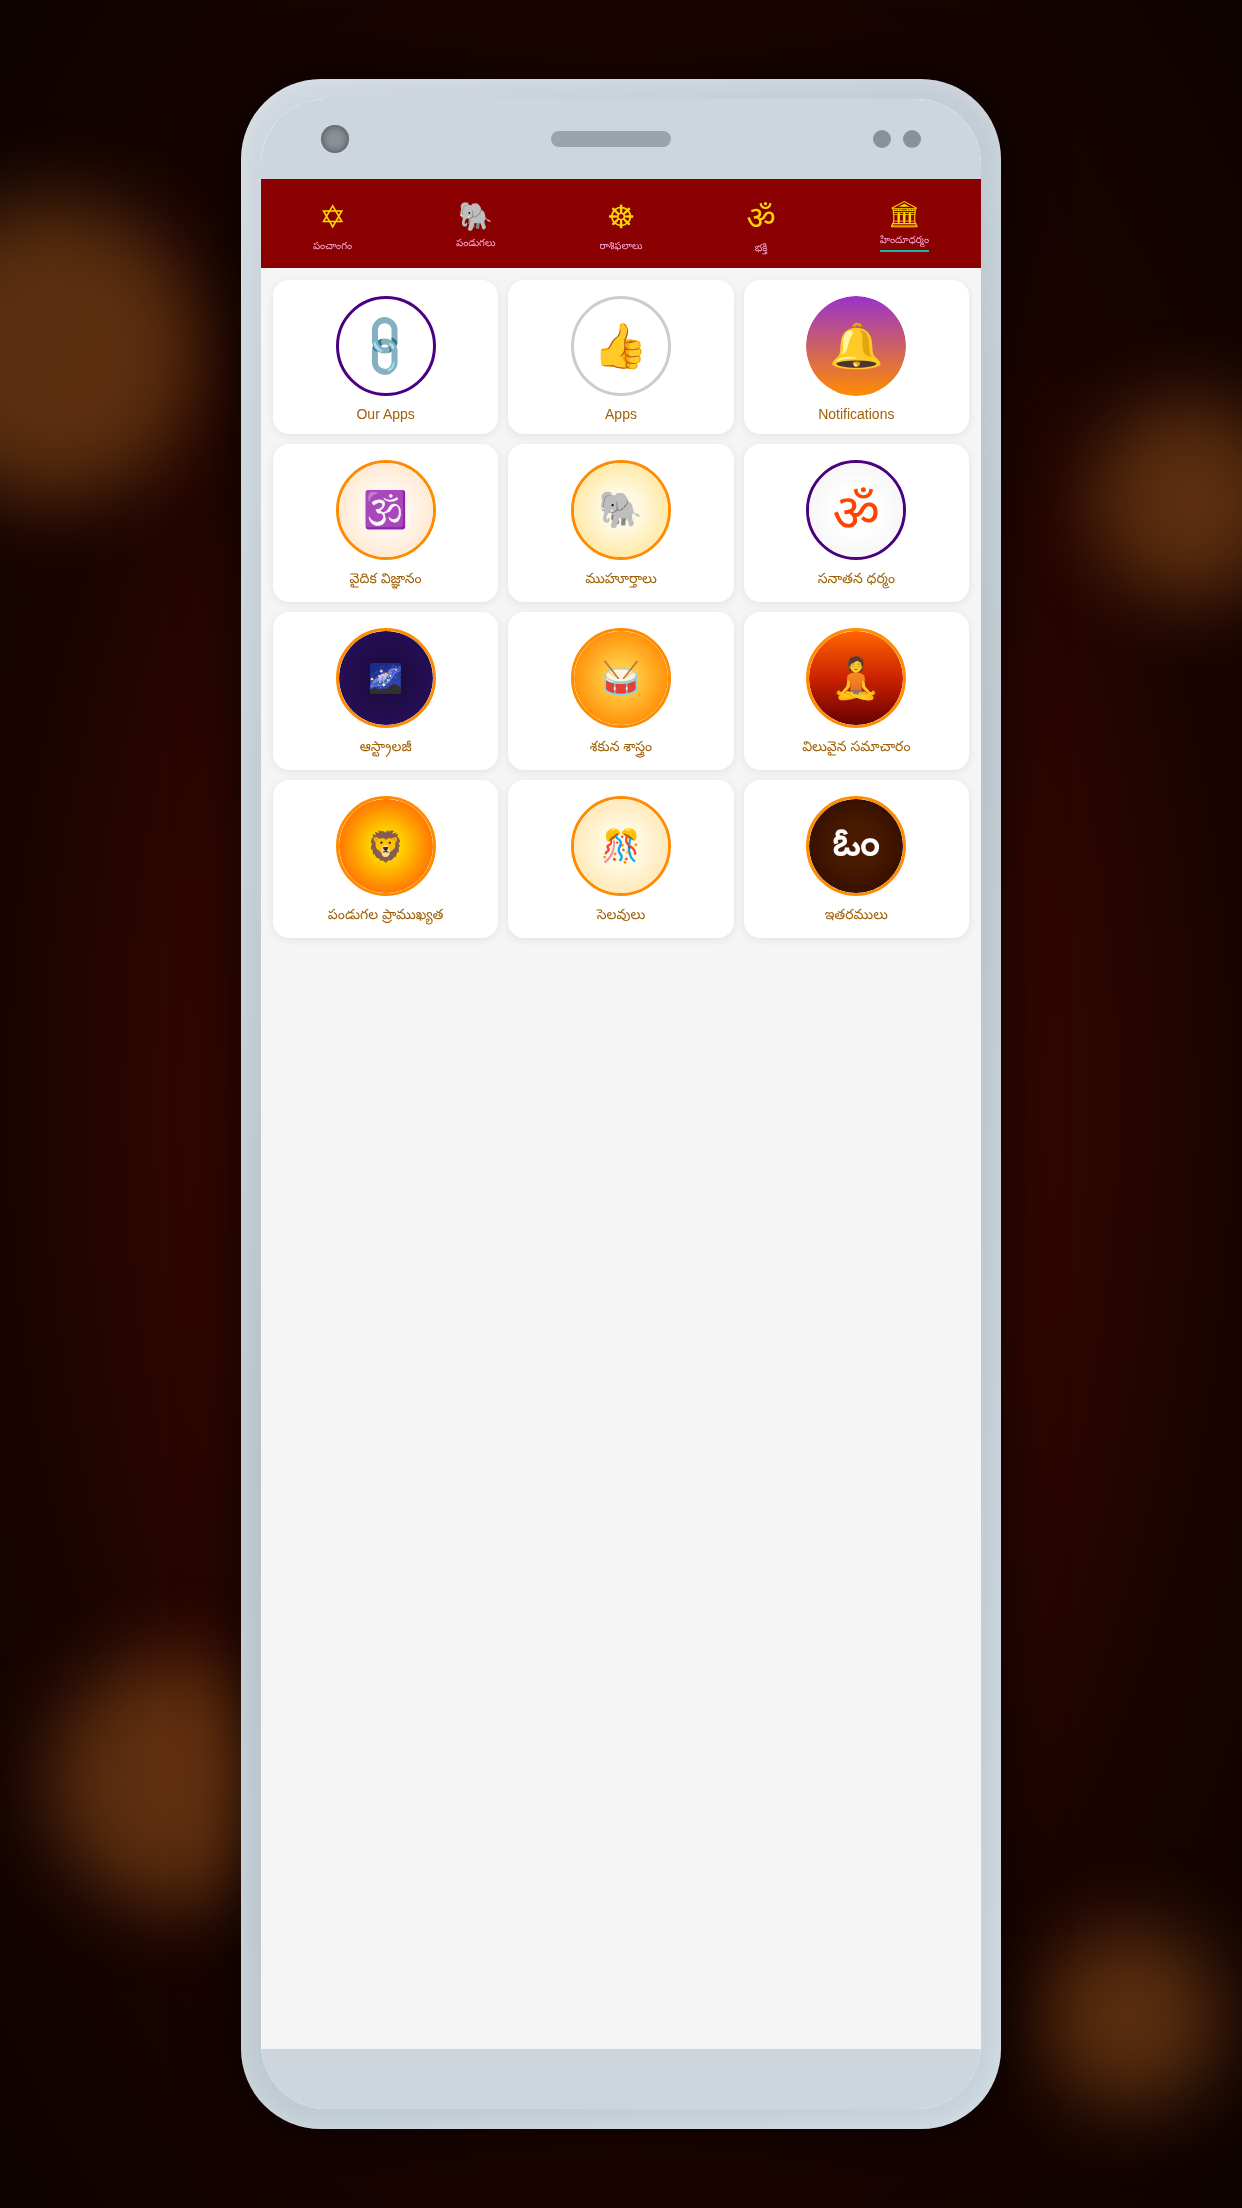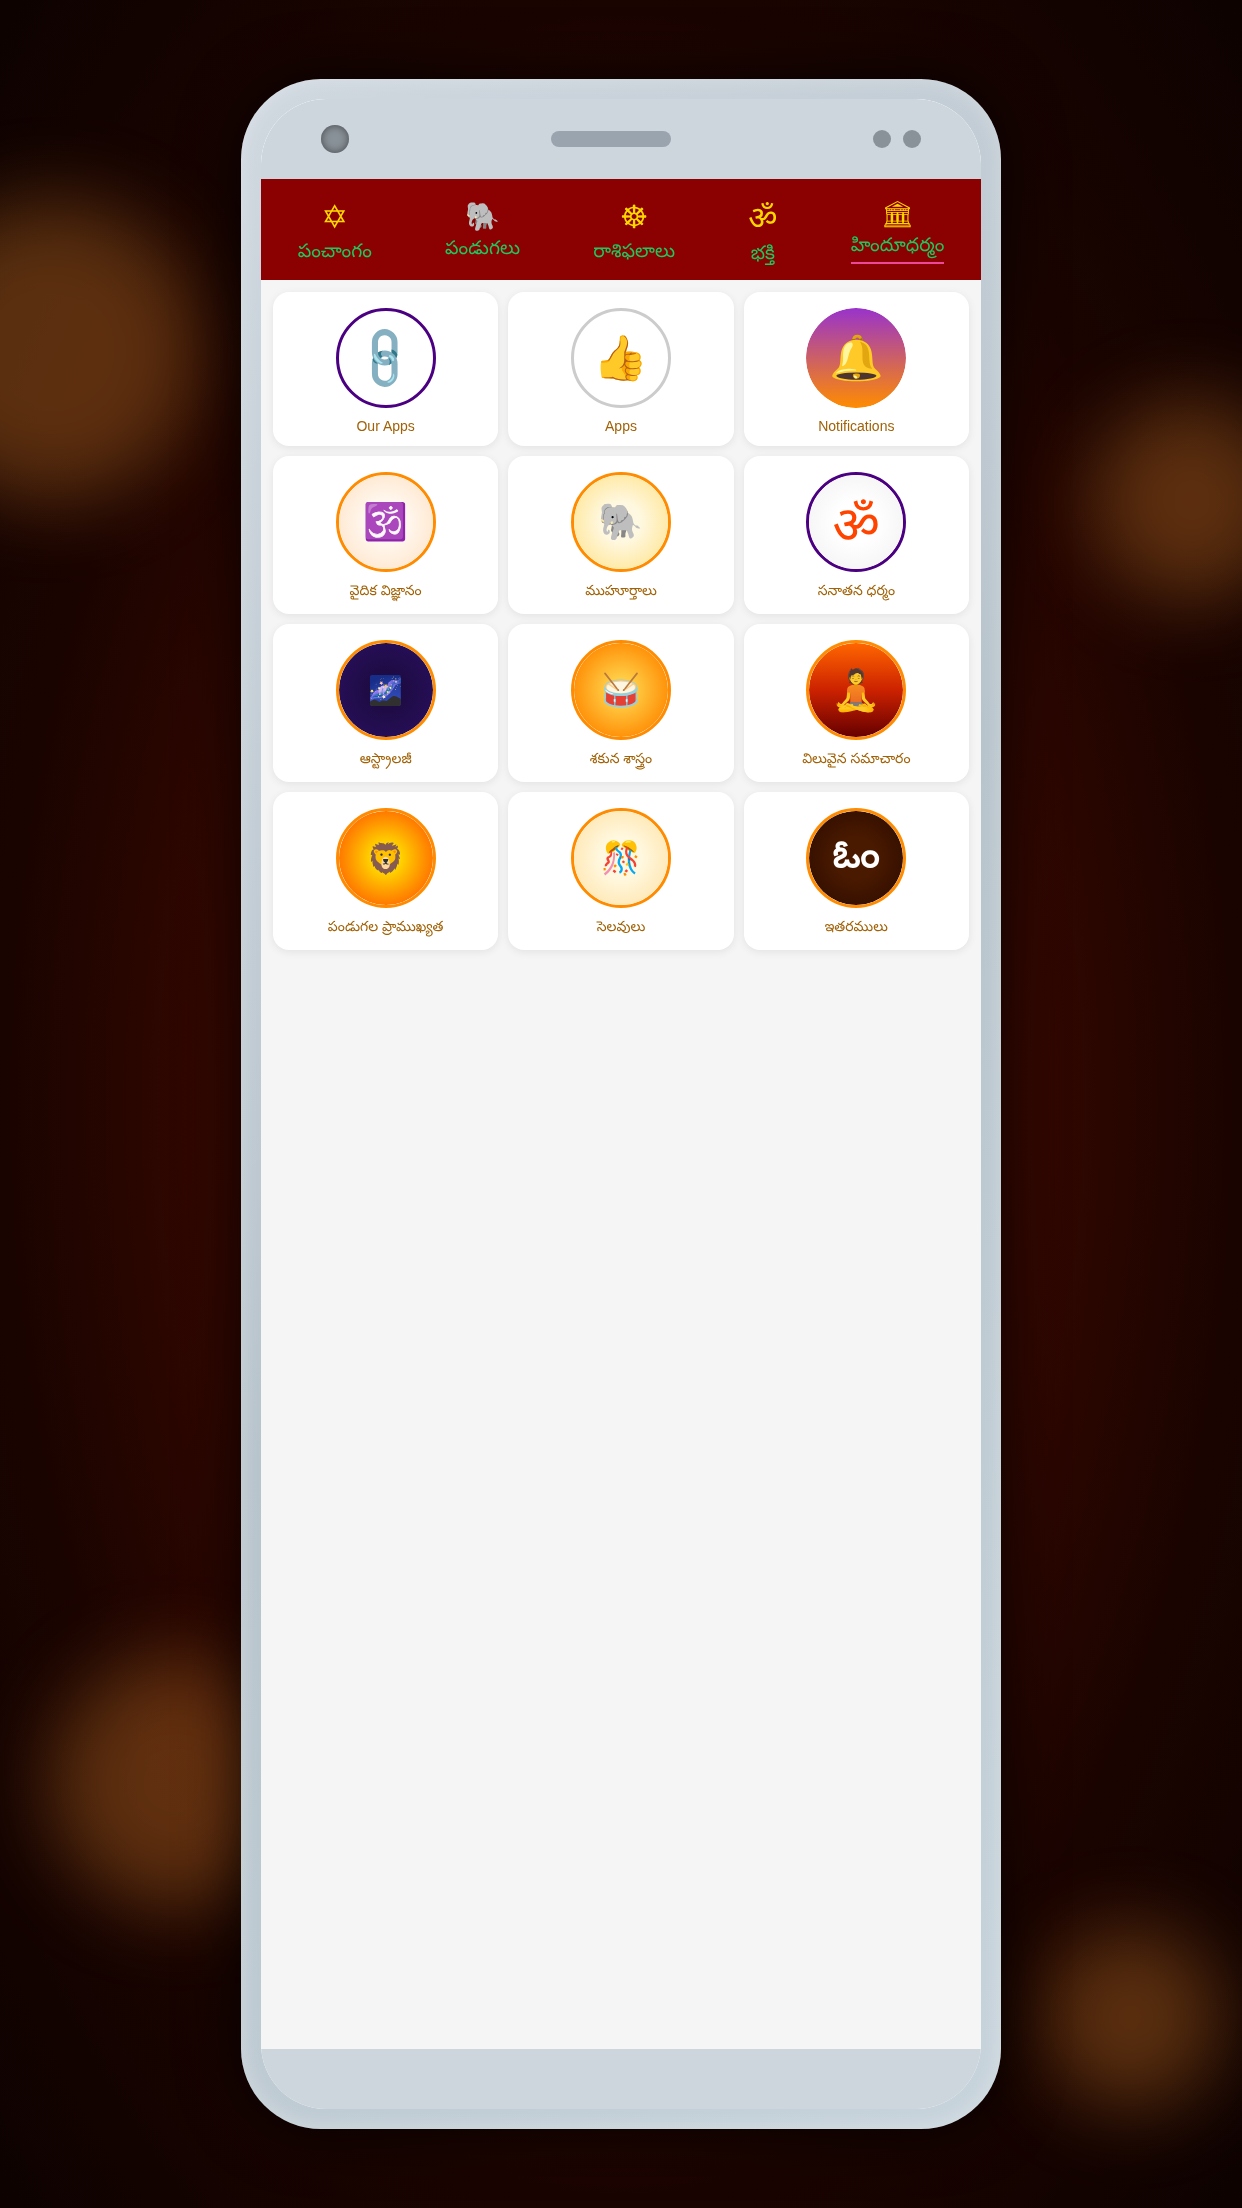--- a/index.html
+++ b/index.html
@@ -103,28 +103,28 @@
       cursor: pointer;
       padding: 4px 8px;
     }
 
     .nav-icon {
       font-size: 32px;
       color: #FFD700;
     }
 
     .nav-label {
-      font-size: 19px;
-      color: #22c55e;
+      font-size: 10px;
+      color: #f9a8d4;
       text-align: center;
       font-weight: 500;
     }
 
     .nav-item.active .nav-label {
-      border-bottom: 2px solid #ec4899;
+      border-bottom: 2px solid #14b8a6;
       padding-bottom: 2px;
     }
 
     
     .banner {
       background: linear-gradient(135deg, #f5f0e8 0%, #e8dcc8 100%);
       height: 145px;
       margin: 0;
       position: relative;
       overflow: hidden;

